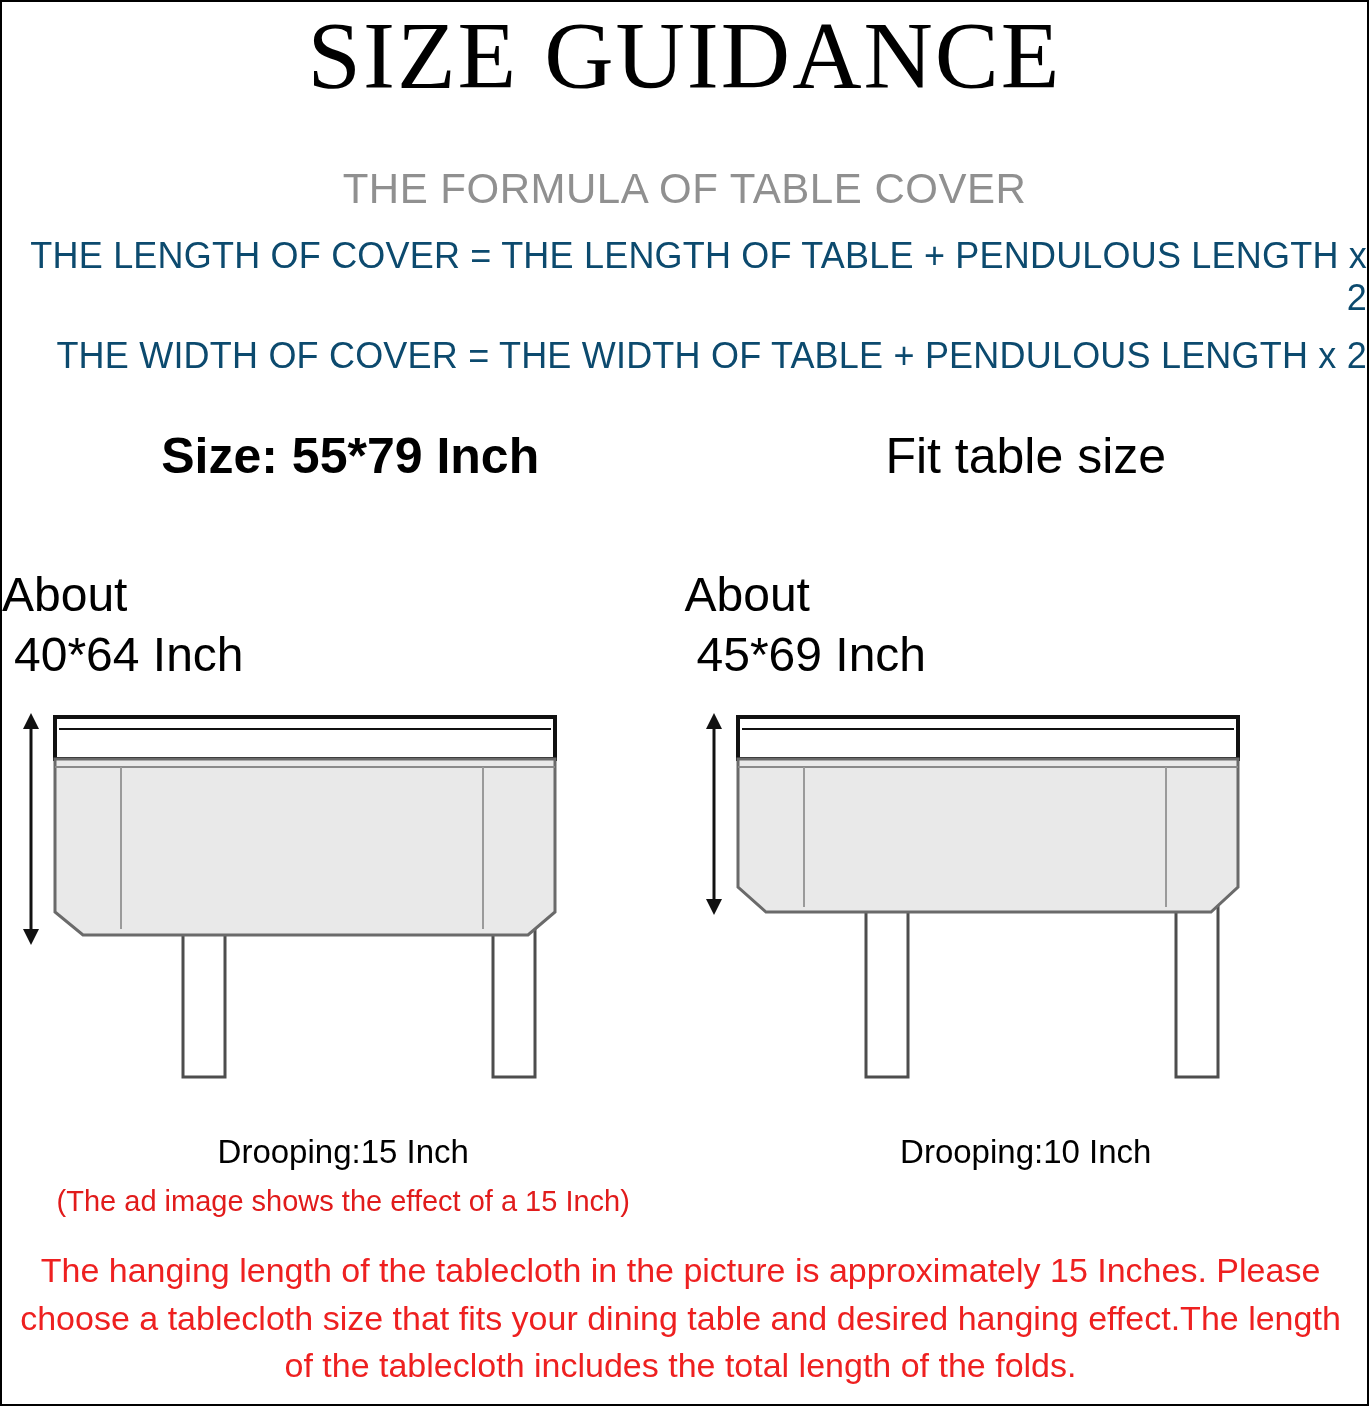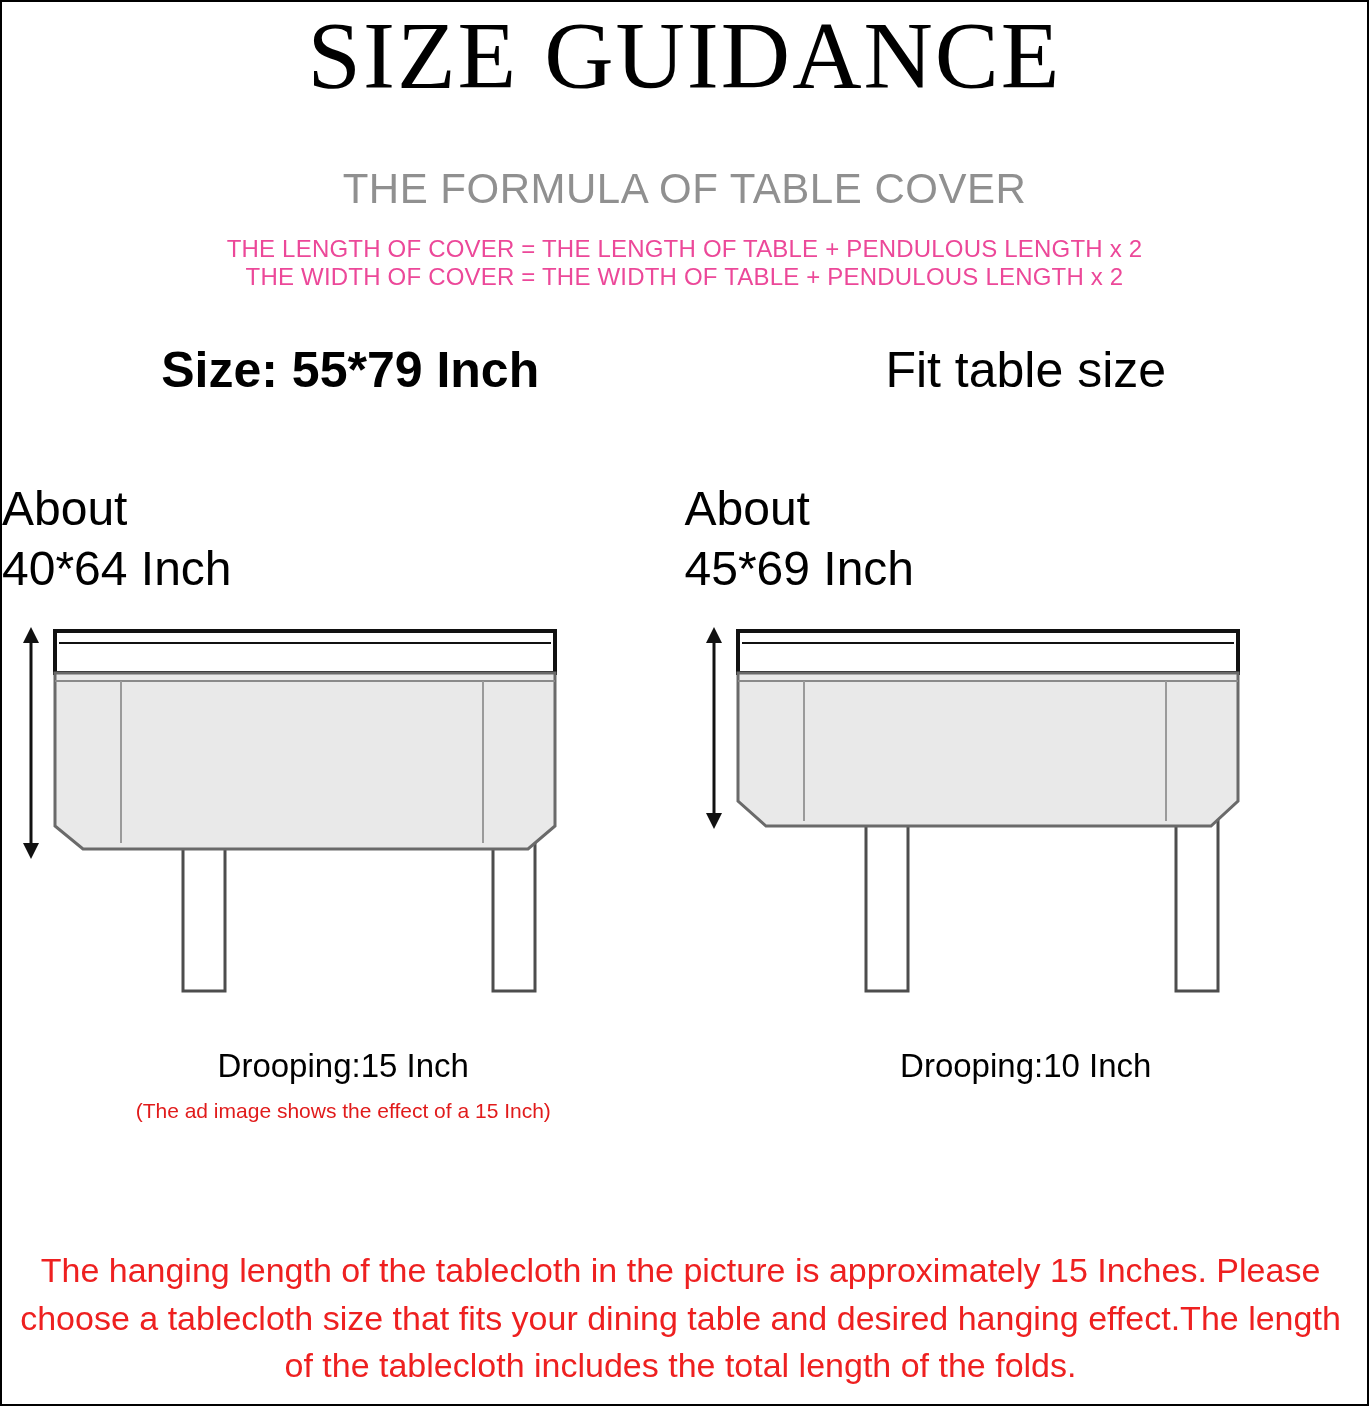--- a/index.html
+++ b/index.html
@@ -37,28 +37,28 @@
 
   
   .formula-head {
     text-align: center;
     color: #909090;
     font-size: 42px;
     letter-spacing: 0.5px;
     margin-top: 61px;
   }
   .formula-line {
-    text-align: center;
-    color: #ec4899;
-    font-size: 24px;
+    text-align: right;
+    color: #0c4a6e;
+    font-size: 36px;
     margin-top: 22px;
     letter-spacing: 0.2px;
   }
   .formula-line.second {
-    margin-top: 0;
+    margin-top: 16px;
   }
 
   
   .cols {
     position: relative;
     margin-top: 50px;
     display: flex;
   }
   .col {
     width: 50%;
@@ -69,21 +69,21 @@
     font-size: 50px;
     font-weight: 400;
   }
   .col-left .col-title { padding-left: 14px; font-weight: bold; }
   .col-sub {
     text-align: left;
     font-size: 48px;
     margin-top: 80px;
     line-height: 1.25;
   }
-  .col-sub .l2 { display:block; }
+  .col-sub .l2 { display:block;padding-left:12px; }
 
   
   .fig-wrap {
     position: relative;
     height: 430px;
     margin-top: 22px;
   }
   .fig {
     position: absolute;
     left: 50%;
@@ -92,21 +92,21 @@
   }
   .drooping {
     text-align: center;
     font-size: 33px;
     margin-top: -4px;
   }
   .col-left .drooping { }
   .note-red {
     text-align: center;
     color: #e11b1b;
-    font-size: 21px;
+    font-size: 29px;
     margin-top: 14px;
     padding-left: 0;
   }
 
   
   .bottom {
     position: absolute;
     left: 0;
     right: 8px;
     bottom: 14px;

